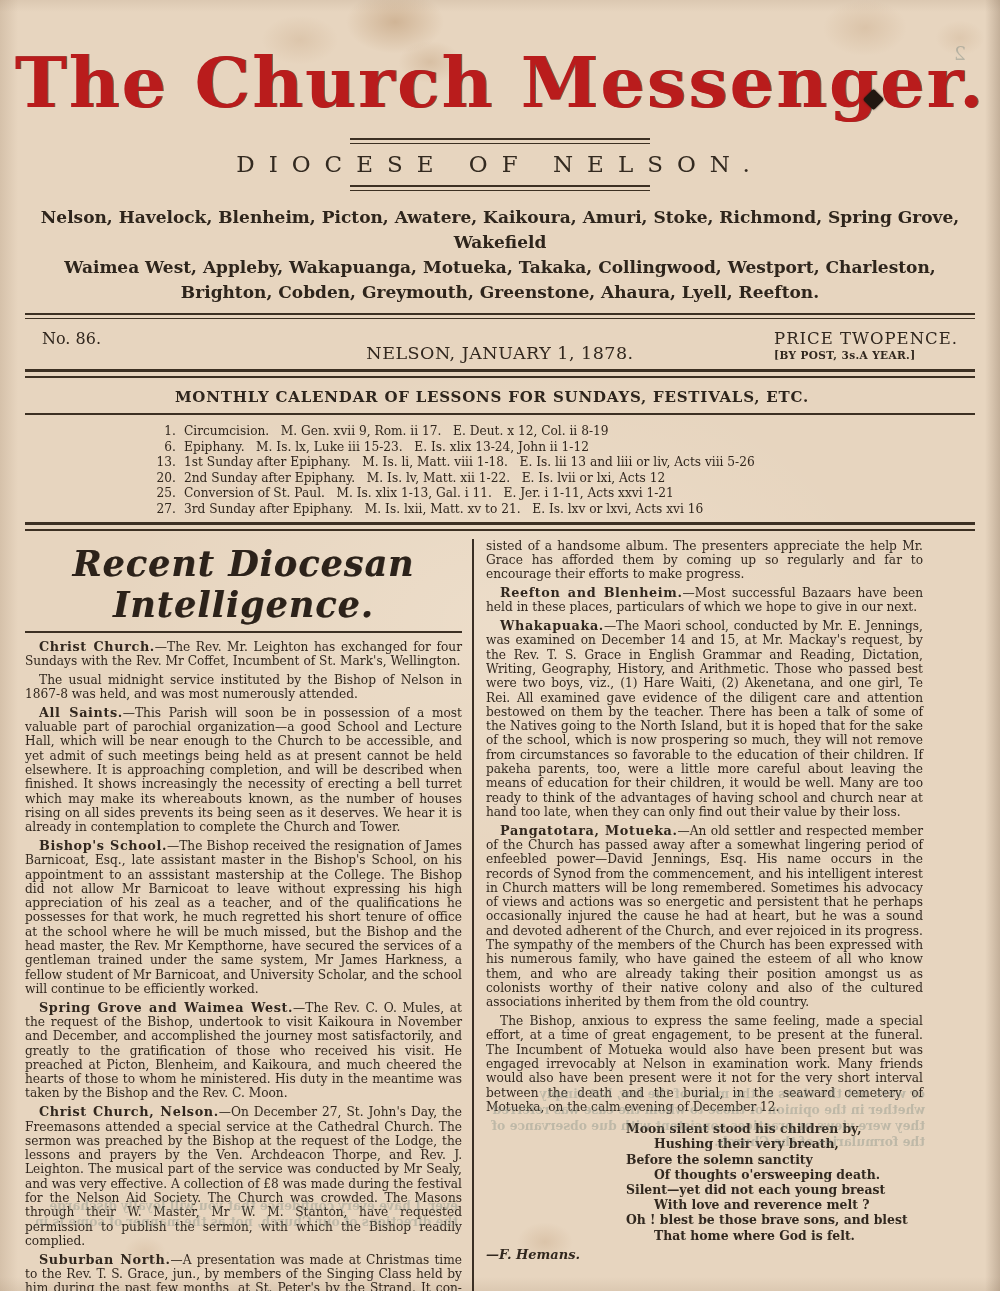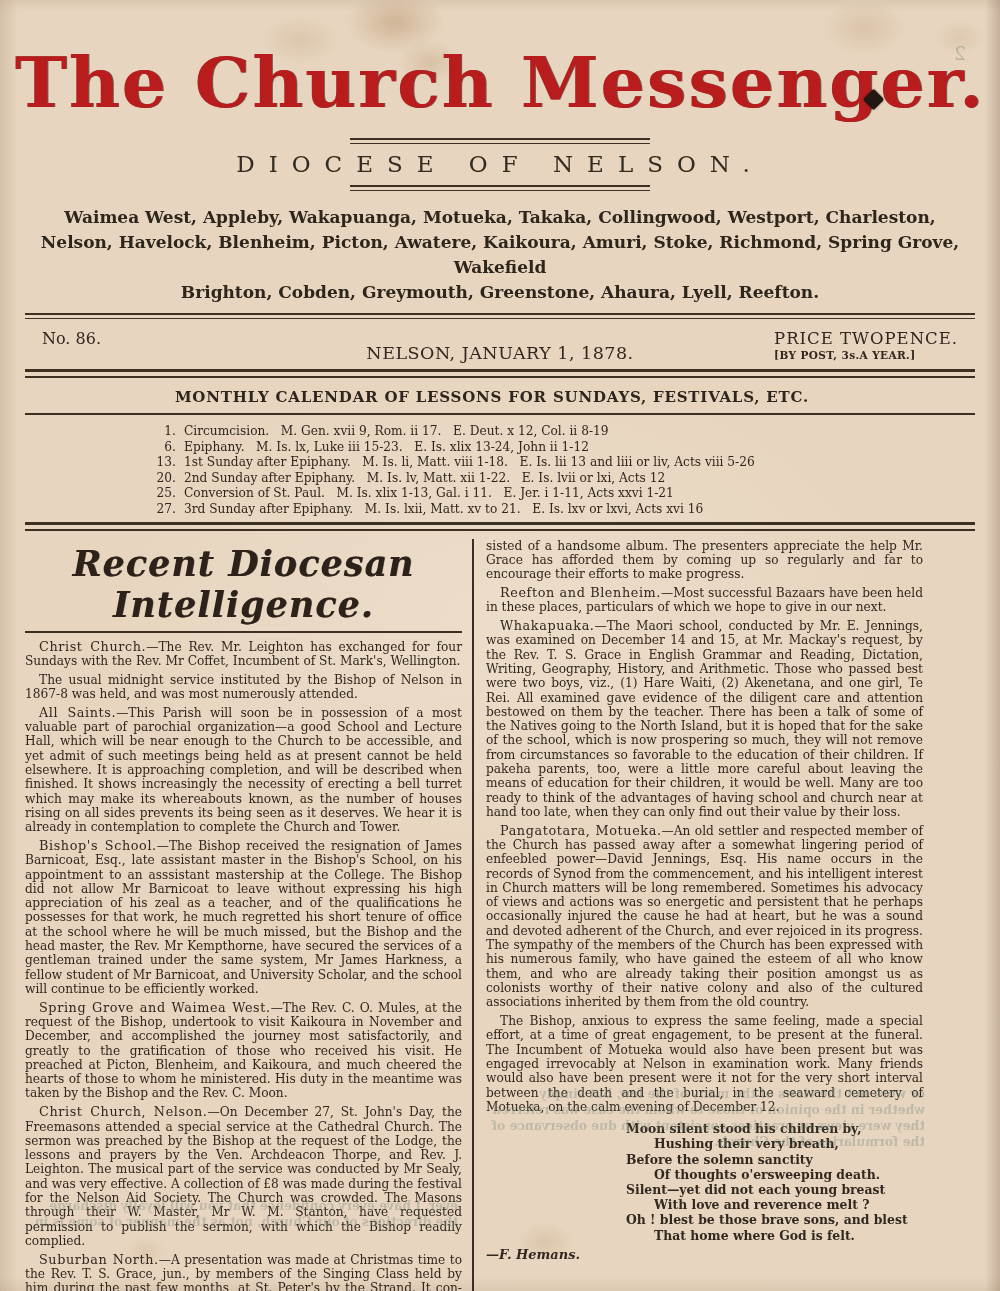--- a/index.html
+++ b/index.html
@@ -47,21 +47,21 @@
   .columns{position:relative;margin:8px 25px 0 25px;display:flex;}
   .col-left{width:437px;flex:none;padding-right:10px;}
   .divider{width:2px;flex:none;background:#3a2f24;}
   .col-right{width:437px;flex:none;padding-left:12px;}
   .intel-heading{margin:4px 0 6px 0;text-align:center;font-weight:bold;font-style:italic;font-size:35px;
     letter-spacing:1px;color:#2c221a;text-shadow:.5px 0 0 rgba(44,34,26,.6);}
   .intel-rule{border-top:2px solid #3c3023;margin:0 0 7px 0;}
   .para{margin:0 0 4.5px 0;font-size:12.2px;line-height:14.3px;text-align:justify;text-indent:14px;}
   .para.noindent{text-indent:0;}
   .para.runon{text-align-last:justify;}
-  .lead{font-weight:normal;letter-spacing:.6px;font-size:12.8px;}
+  .lead{font-weight:bold;letter-spacing:.6px;font-size:12.8px;}
   .registered{margin:12px 0 0 34px;font-style:italic;font-weight:bold;font-size:14.5px;letter-spacing:.3px;}
   .poem{margin:7px 0 0 140px;font-size:12.4px;line-height:15.2px;font-weight:bold;color:#31281f;}
   .poem-line.indent{padding-left:28px;}
   .poem-attr{font-style:italic;font-weight:bold;font-size:13px;margin:4px 12px 0 0;}
   .bleed{position:absolute;transform:scaleX(-1);color:#71837b;opacity:.34;font-size:12.3px;
     line-height:16px;filter:blur(.4px);font-weight:bold;}
   .bleed-br{left:480px;top:1086px;width:445px;}
   .bleed-bl{left:28px;top:1198px;width:430px;}
   .page-num-bleed{position:absolute;left:954px;top:42px;transform:scaleX(-1);color:#7e8b84;opacity:.45;
     font-size:19px;filter:blur(.3px);}
@@ -74,22 +74,22 @@
 <div class="page-num-bleed">2</div>
 <div class="ink-blot"></div>
 
 <h1 class="masthead-title">The Church Messenger.</h1>
 
 <div class="short-double"></div>
 <div class="diocese">DIOCESE OF NELSON.</div>
 <div class="short-double below"></div>
 
 <div class="coverage">
+  <div>Nelson, Havelock, Blenheim, Picton, Awatere, Kaikoura, Amuri, Stoke, Richmond, Spring Grove, Wakefield</div>
   <div>Waimea West, Appleby, Wakapuanga, Motueka, Takaka, Collingwood, Westport, Charleston,</div>
-  <div>Nelson, Havelock, Blenheim, Picton, Awatere, Kaikoura, Amuri, Stoke, Richmond, Spring Grove, Wakefield</div>
   <div>Brighton, Cobden, Greymouth, Greenstone, Ahaura, Lyell, Reefton.</div>
 </div>
 
 <div class="dr"></div>
 
 <div class="dateline">
   <span class="issue-no">No. 86.</span>
   <span class="place-date">NELSON, JANUARY 1, 1878.</span>
   <span class="price-block">
     <span class="price">PRICE TWOPENCE.</span>

